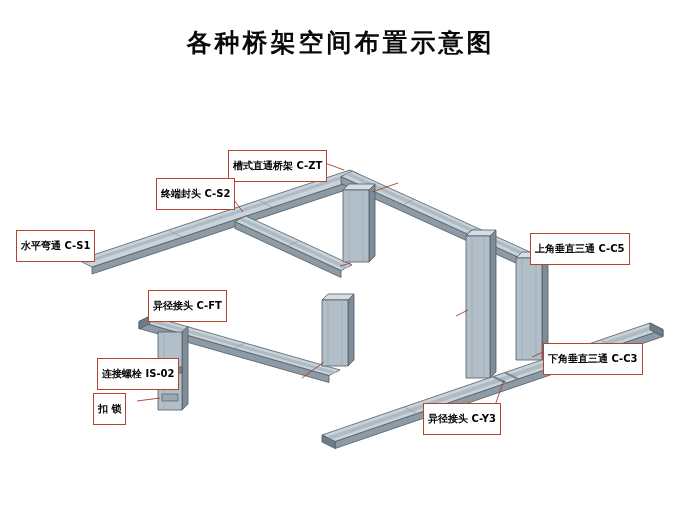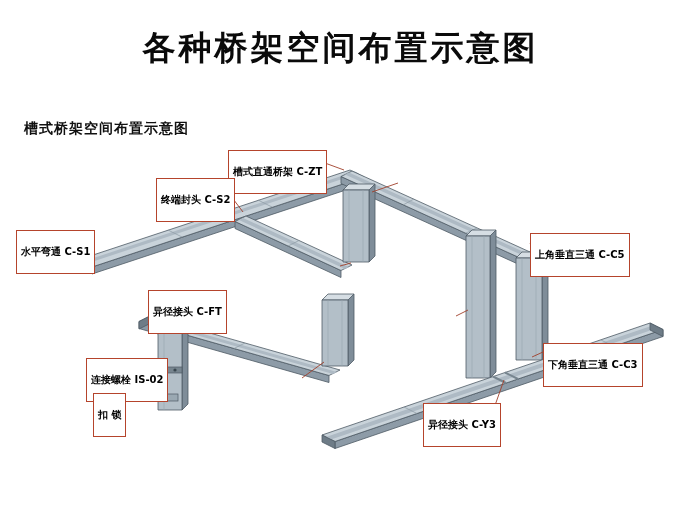--- a/index.html
+++ b/index.html
@@ -2,51 +2,50 @@
 <html><head>
 <meta charset="utf-8">
 <style>
   html,body{margin:0;padding:0;background:#888;}
   .canvas{
     position:relative;width:681px;height:519px;background:#ffffff;
     font-family:"DejaVu Sans","Liberation Sans",sans-serif;overflow:hidden;
   }
   .page-title{
     position:absolute;top:26px;left:0;width:100%;text-align:center;
-    font-size:33px;font-weight:bold;color:#0a0a0a;letter-spacing:3px;margin:0;
+    font-size:25px;font-weight:bold;color:#0a0a0a;letter-spacing:3px;margin:0;
   }
   .subtitle{
     position:absolute;top:120px;left:24px;
     font-size:14px;font-weight:bold;color:#111;letter-spacing:1px;
   }
   svg{position:absolute;top:0;left:0;}
   .top{fill:#c9d3da;stroke:#4e5a64;stroke-width:0.8;stroke-linejoin:round;}
   .chan{fill:#aebac4;stroke:none;}
   .side{fill:#8d9ba7;stroke:#4e5a64;stroke-width:0.8;stroke-linejoin:round;}
   .front{fill:#b3bfc8;stroke:#4e5a64;stroke-width:0.8;stroke-linejoin:round;}
   .coltop{fill:#d6dee4;stroke:#4e5a64;stroke-width:0.8;stroke-linejoin:round;}
   .colside{fill:#7f8d99;stroke:#4e5a64;stroke-width:0.8;stroke-linejoin:round;}
   .cap{fill:#6e7c87;stroke:#4e5a64;stroke-width:0.8;stroke-linejoin:round;}
   .tick{stroke:#8b99a4;stroke-width:0.7;}
   .innerline{stroke:#97a5b0;stroke-width:0.6;}
   .joint{stroke:#77858f;stroke-width:2;}
   .leader{stroke:#a0402a;stroke-width:0.9;}
   .label{
     position:absolute;background:#fff;border:1px solid #b5442c;color:#000;
-    font-size:10px;line-height:1.15;font-weight:600;padding:15px 4px;
+    font-size:10px;line-height:1.15;font-weight:600;padding:9px 4px;
     white-space:nowrap;z-index:5;
   }
 </style>
 </head>
 <body>
 
 <div class="canvas">
 
   <h1 class="page-title">各种桥架空间布置示意图</h1>
-  <div class="subtitle">槽式桥架空间布置示意图</div>
 
   <svg width="681" height="519" viewBox="0 0 681 519">
 
     <g>
       <polygon class="side" points="92,267 364,177 364,184 92,274"></polygon>
       <polygon class="top" points="78,260 350,170 364,177 92,267"></polygon>
       <polygon class="chan" points="83,261.5 355,171.5 359,173.5 87,263.5"></polygon>
       <line class="tick" x1="168" y1="230" x2="182" y2="237"></line>
       <line class="tick" x1="258" y1="200" x2="272" y2="207"></line>
     </g>
@@ -143,18 +142,18 @@
       <line class="leader" x1="137" y1="401" x2="160" y2="398"></line>
       <line class="leader" x1="493" y1="411" x2="504" y2="380"></line>
     </g>
   </svg>
 
   <div class="label" style="left:228px;top:150px">槽式直通桥架 C-ZT</div>
   <div class="label" style="left:156px;top:178px">终端封头 C-S2</div>
   <div class="label" style="left:16px;top:230px">水平弯通 C-S1</div>
   <div class="label" style="left:530px;top:233px">上角垂直三通 C-C5</div>
   <div class="label" style="left:148px;top:290px">异径接头 C-FT</div>
-  <div class="label" style="left:86px;top:358px">连接螺栓 IS-02</div>
+  <div class="label" style="left:97px;top:358px">连接螺栓 IS-02</div>
   <div class="label" style="left:543px;top:343px">下角垂直三通 C-C3</div>
   <div class="label" style="left:93px;top:393px">扣 锁</div>
   <div class="label" style="left:423px;top:403px">异径接头 C-Y3</div>
 
 </div>
 
 </body></html>

